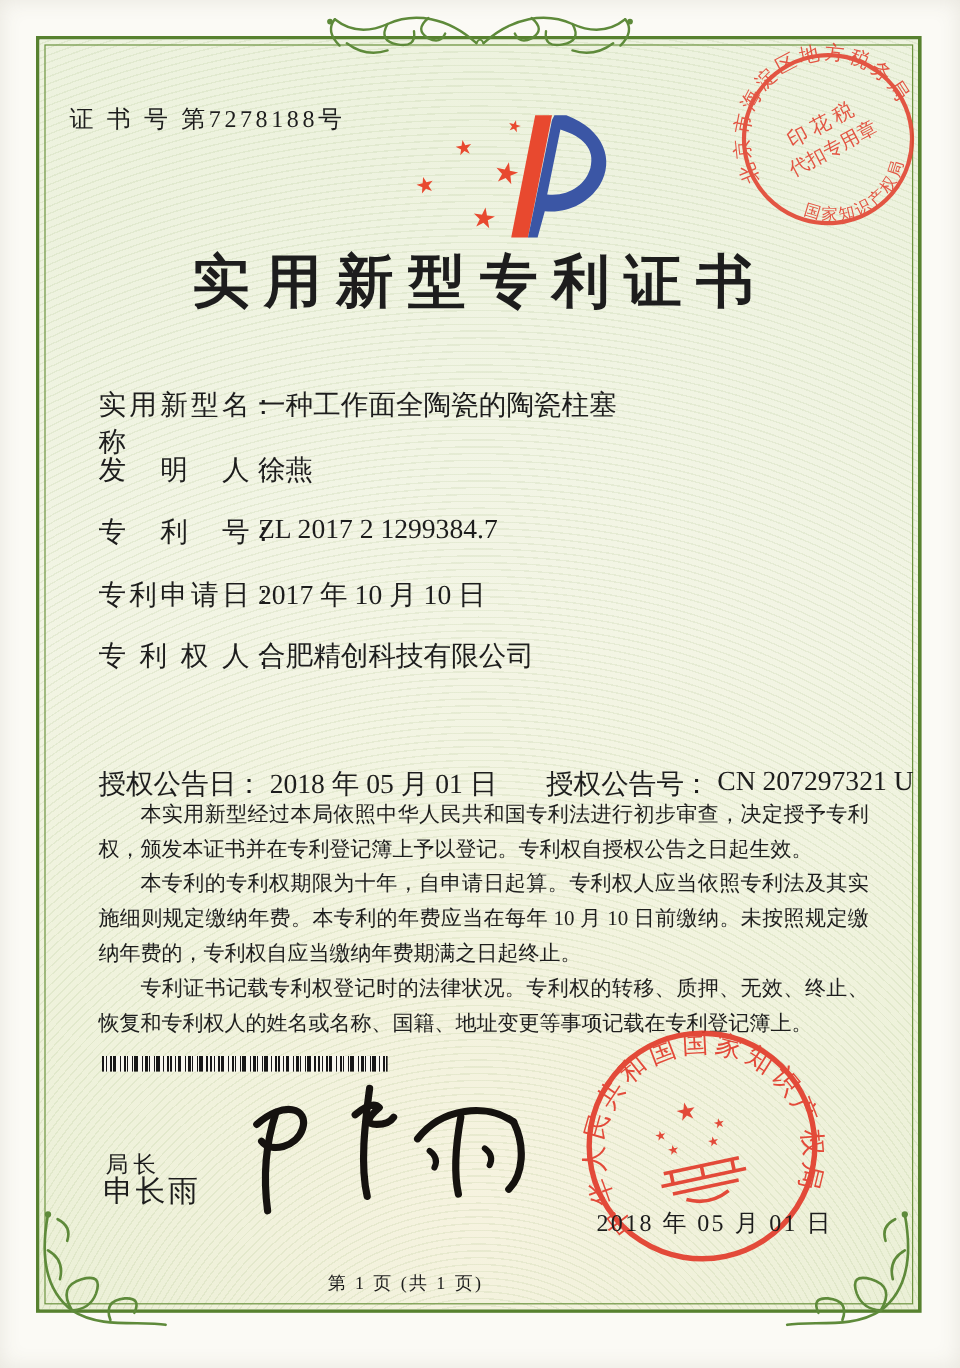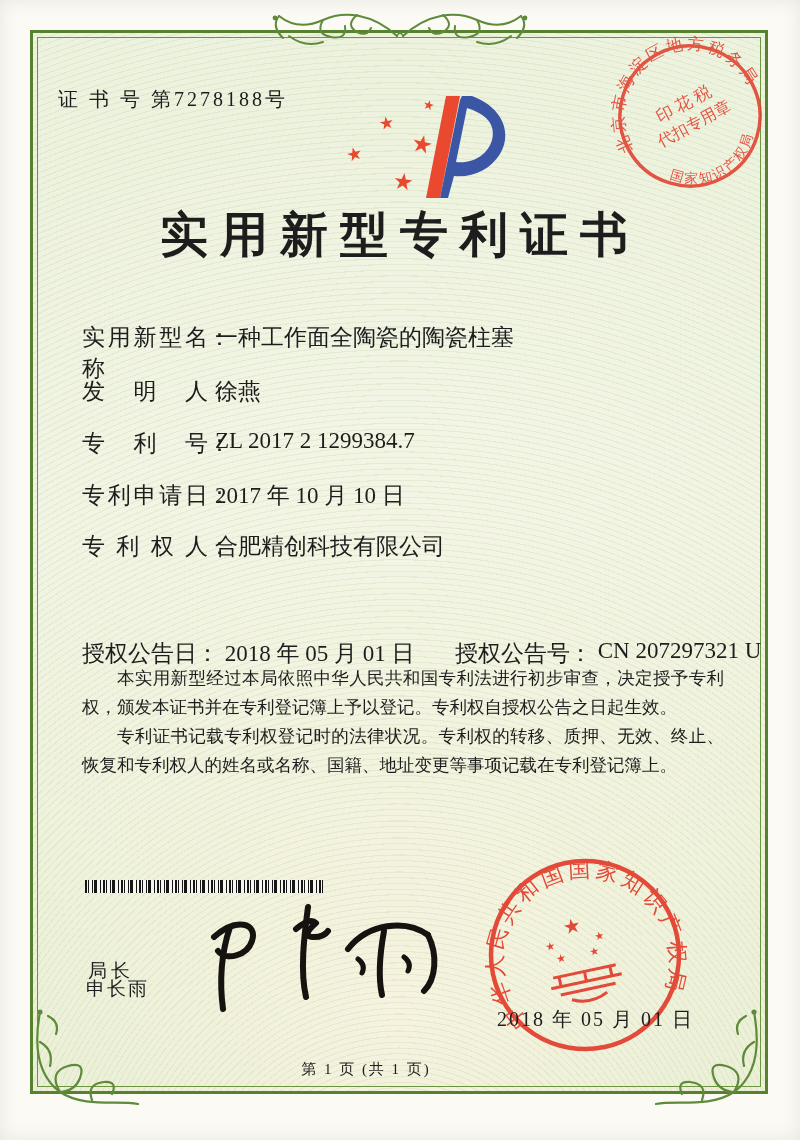--- a/index.html
+++ b/index.html
@@ -41,23 +41,23 @@
   .body-text p{margin:0;text-indent:2em;}
   
   .barcode{
     left:85px;top:880px;width:238px;height:13px;
     background:repeating-linear-gradient(90deg,
       #161616 0 2px,#f7f6ee 2px 3px,#161616 3px 4px,#f7f6ee 4px 7px,
       #161616 7px 8px,#f7f6ee 8px 9px,#161616 9px 12px,#f7f6ee 12px 15px,
       #161616 15px 16px,#f7f6ee 16px 18px);
   }
   .signer-title{left:88px;top:938px;font-size:19px;letter-spacing:4px;margin-top:20px;}
-  .signer-name{left:86px;top:976px;font-size:19px;letter-spacing:2px;}
+  .signer-name{left:86px;top:976px;font-size:25px;letter-spacing:2px;}
   .seal-date{left:497px;top:1006px;font-size:20px;letter-spacing:2px;z-index:6;}
-  .footer{left:0;top:1060px;width:676px;text-align:center;font-size:15px;letter-spacing:2px;padding-left:28px;}
+  .footer{left:0;top:1060px;width:676px;text-align:center;font-size:15px;letter-spacing:2px;}
   .svgbox{position:absolute;}
   .seal-main{left:483px;top:853px;width:204px;height:204px;transform:rotate(-12deg);z-index:5;opacity:.92;}
   .stamp-tax{left:610px;top:36px;width:160px;height:160px;transform:rotate(-28deg);opacity:.88;}
   .logo{left:334px;top:86px;width:180px;height:120px;}
   .sig{left:192px;top:893px;width:252px;height:122px;z-index:4;}
   .orn-top{left:253px;top:6px;width:294px;height:58px;z-index:2;}
   .orn-bl{left:26px;top:1008px;width:120px;height:108px;z-index:2;}
   .orn-br{left:648px;top:1008px;width:120px;height:108px;z-index:2;transform:scaleX(-1);}
 </style>
 </head>
@@ -169,20 +169,21 @@
     <span class="flabel">授权公告日</span><span class="fcolon">：</span>
     <span>2018 年 05 月 01 日</span>
   </div>
   <div class="grant-group" style="left:455px;top:638px;">
     <span class="flabel">授权公告号</span><span class="fcolon">：</span>
     <span>CN 207297321 U</span>
   </div>
 
   <div class="abs body-text">
     <p>本实用新型经过本局依照中华人民共和国专利法进行初步审查，决定授予专利权，颁发本证书并在专利登记簿上予以登记。专利权自授权公告之日起生效。</p>
+    <p>本专利的专利权期限为十年，自申请日起算。专利权人应当依照专利法及其实施细则规定缴纳年费。本专利的年费应当在每年 10 月 10 日前缴纳。未按照规定缴纳年费的，专利权自应当缴纳年费期满之日起终止。</p>
     <p>专利证书记载专利权登记时的法律状况。专利权的转移、质押、无效、终止、恢复和专利权人的姓名或名称、国籍、地址变更等事项记载在专利登记簿上。</p>
   </div>
 
   <div class="abs barcode"></div>
 
   <div class="abs signer-title">局长</div>
   <div class="abs signer-name">申长雨</div>
 
   <svg class="svgbox abs sig" viewBox="0 0 252 122">
     <g fill="none" stroke="#15120f" stroke-width="6" stroke-linecap="round" stroke-linejoin="round">

